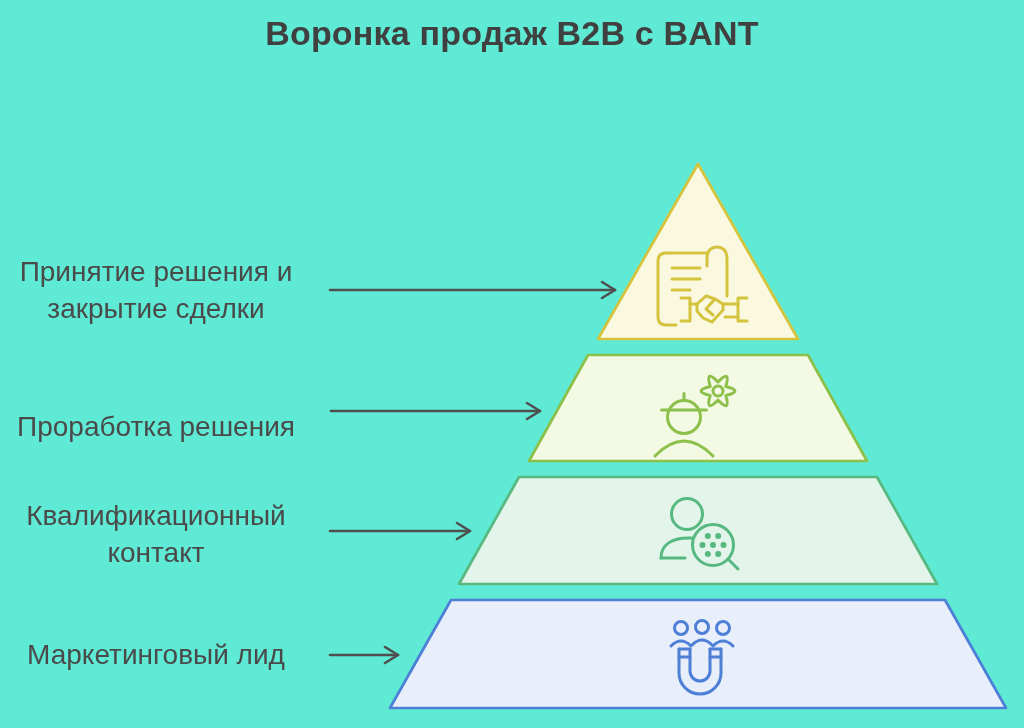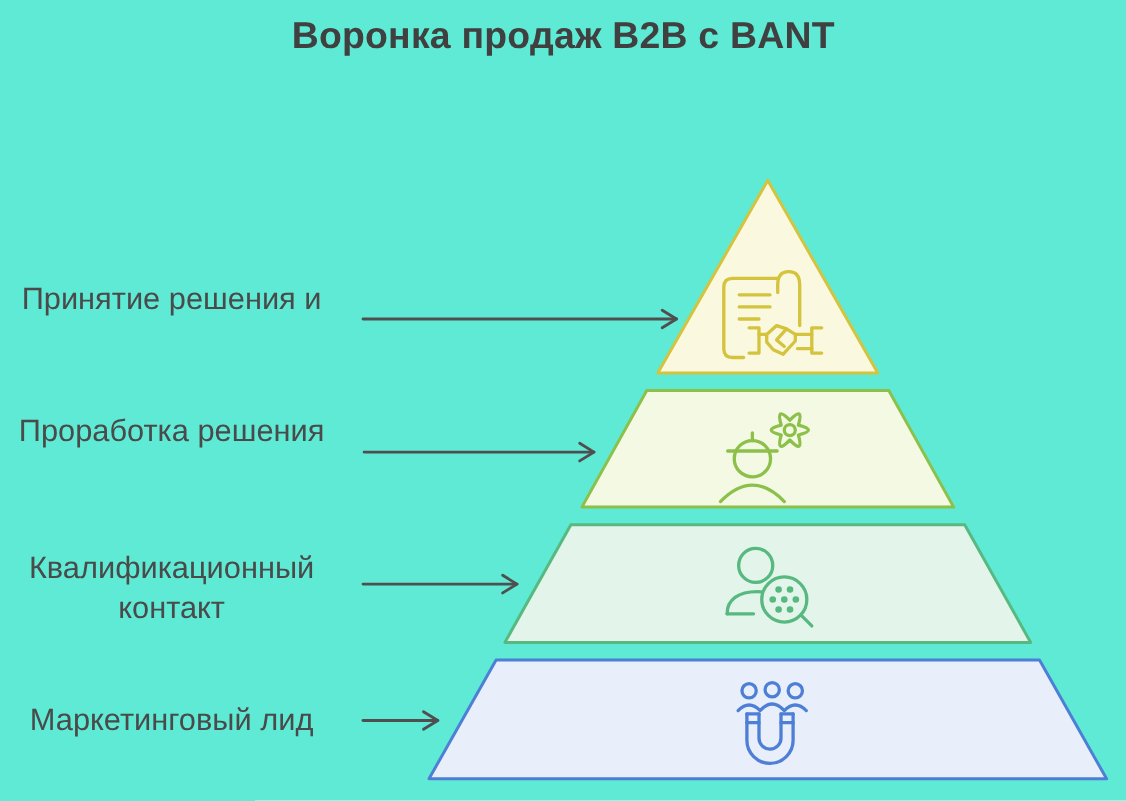--- a/index.html
+++ b/index.html
@@ -104,22 +104,23 @@
       <path d="M 690,649 L 690,671 A 10,10 0 0 0 710,671 L 710,649"></path>
       <path d="M 679,649 H 690"></path>
       <path d="M 710,649 H 721"></path>
       <path d="M 679,657 H 690"></path>
       <path d="M 710,657 H 721"></path>
     </g>
   </svg>
 
   <div class="label" style="top:253px">
     <span class="line">Принятие решения и</span>
+    <span class="line">закрытие сделки</span>
   </div>
-  <div class="label" style="top:373px">
+  <div class="label" style="top:408px">
     <span class="line">Проработка решения</span>
   </div>
   <div class="label" style="top:636px">
     <span class="line">Маркетинговый лид</span>
   </div>
   <div class="label" style="top:497px">
     <span class="line">Квалификационный</span>
     <span class="line">контакт</span>
   </div>
 

